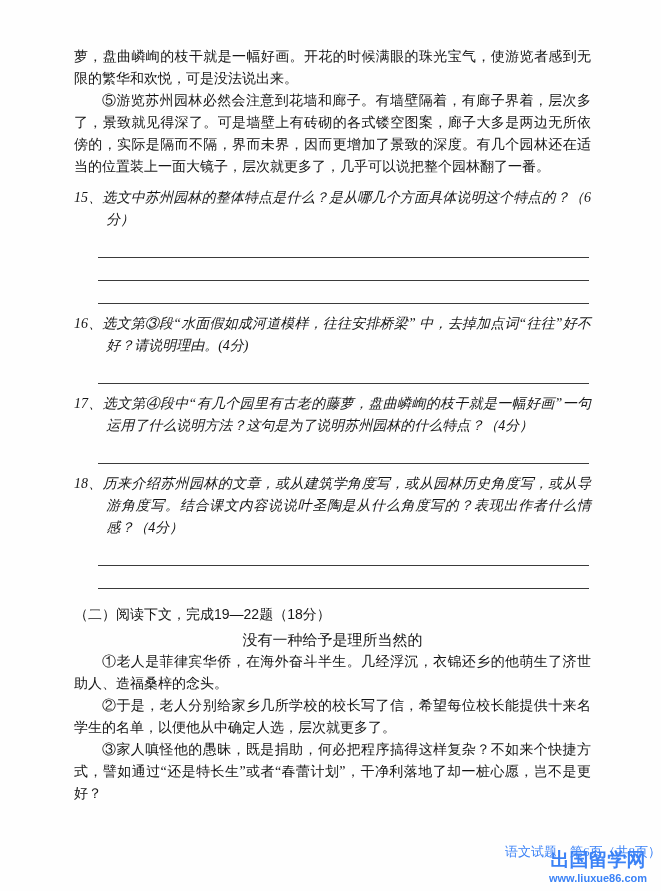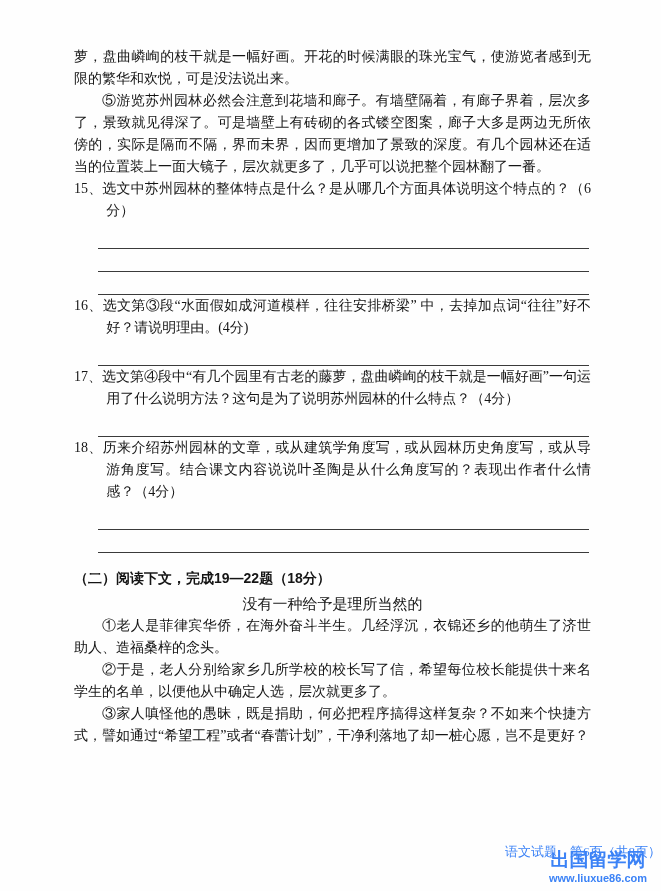--- a/index.html
+++ b/index.html
@@ -16,33 +16,35 @@
     height: 891px;
     background: #fefefe;
     padding: 46px 70px 0 74px;
     overflow: hidden;
     font-size: 14px;
     line-height: 22px;
   }
   .para { text-align: justify; }
   .para.indent { text-indent: 2em; }
   .question {
+    margin-top: 9px;
     text-align: justify;
     padding-left: 2.3em;
     text-indent: -2.3em;
+    font-style: italic;
   }
   .answer-lines { margin-top: 4px; }
   .answer-line {
     height: 23px;
     border-bottom: 1px solid #3a3a3a;
     margin: 0 2px 0 24px;
   }
   .section-header {
     margin-top: 14px;
-    font-weight: bold;
+    font-weight: normal;
     font-family: "Liberation Sans", "DejaVu Sans", sans-serif;
   }
   .passage-title {
     margin-top: 4px;
     text-align: center;
     font-weight: normal;
     font-size: 15px;
     font-family: "Liberation Sans", "DejaVu Sans", sans-serif;
   }
   .footer {
@@ -103,21 +105,21 @@
     <div class="answer-line"></div>
     <div class="answer-line"></div>
   </div>
 
   <div class="section-header">（二）阅读下文，完成19—22题（18分）</div>
 
   <div class="passage-title">没有一种给予是理所当然的</div>
 
   <div class="para indent">①老人是菲律宾华侨，在海外奋斗半生。几经浮沉，衣锦还乡的他萌生了济世助人、造福桑梓的念头。</div>
   <div class="para indent">②于是，老人分别给家乡几所学校的校长写了信，希望每位校长能提供十来名学生的名单，以便他从中确定人选，层次就更多了。</div>
-  <div class="para indent">③家人嗔怪他的愚昧，既是捐助，何必把程序搞得这样复杂？不如来个快捷方式，譬如通过“希望工程”或者“春蕾计划”，干净利落地了却一桩心愿，岂不是更好？</div>
+  <div class="para indent">③家人嗔怪他的愚昧，既是捐助，何必把程序搞得这样复杂？不如来个快捷方式，譬如通过“还是特长生”或者“春蕾计划”，干净利落地了却一桩心愿，岂不是更好？</div>
 
   <div class="footer">语文试题　第6页（共8页）</div>
 
   <div class="watermark" style="color: #3b82f6; margin-left: 40px;">
     <div class="brand">出国留学网</div>
     <div class="url">www.liuxue86.com</div>
   </div>
 
 </div>
 

